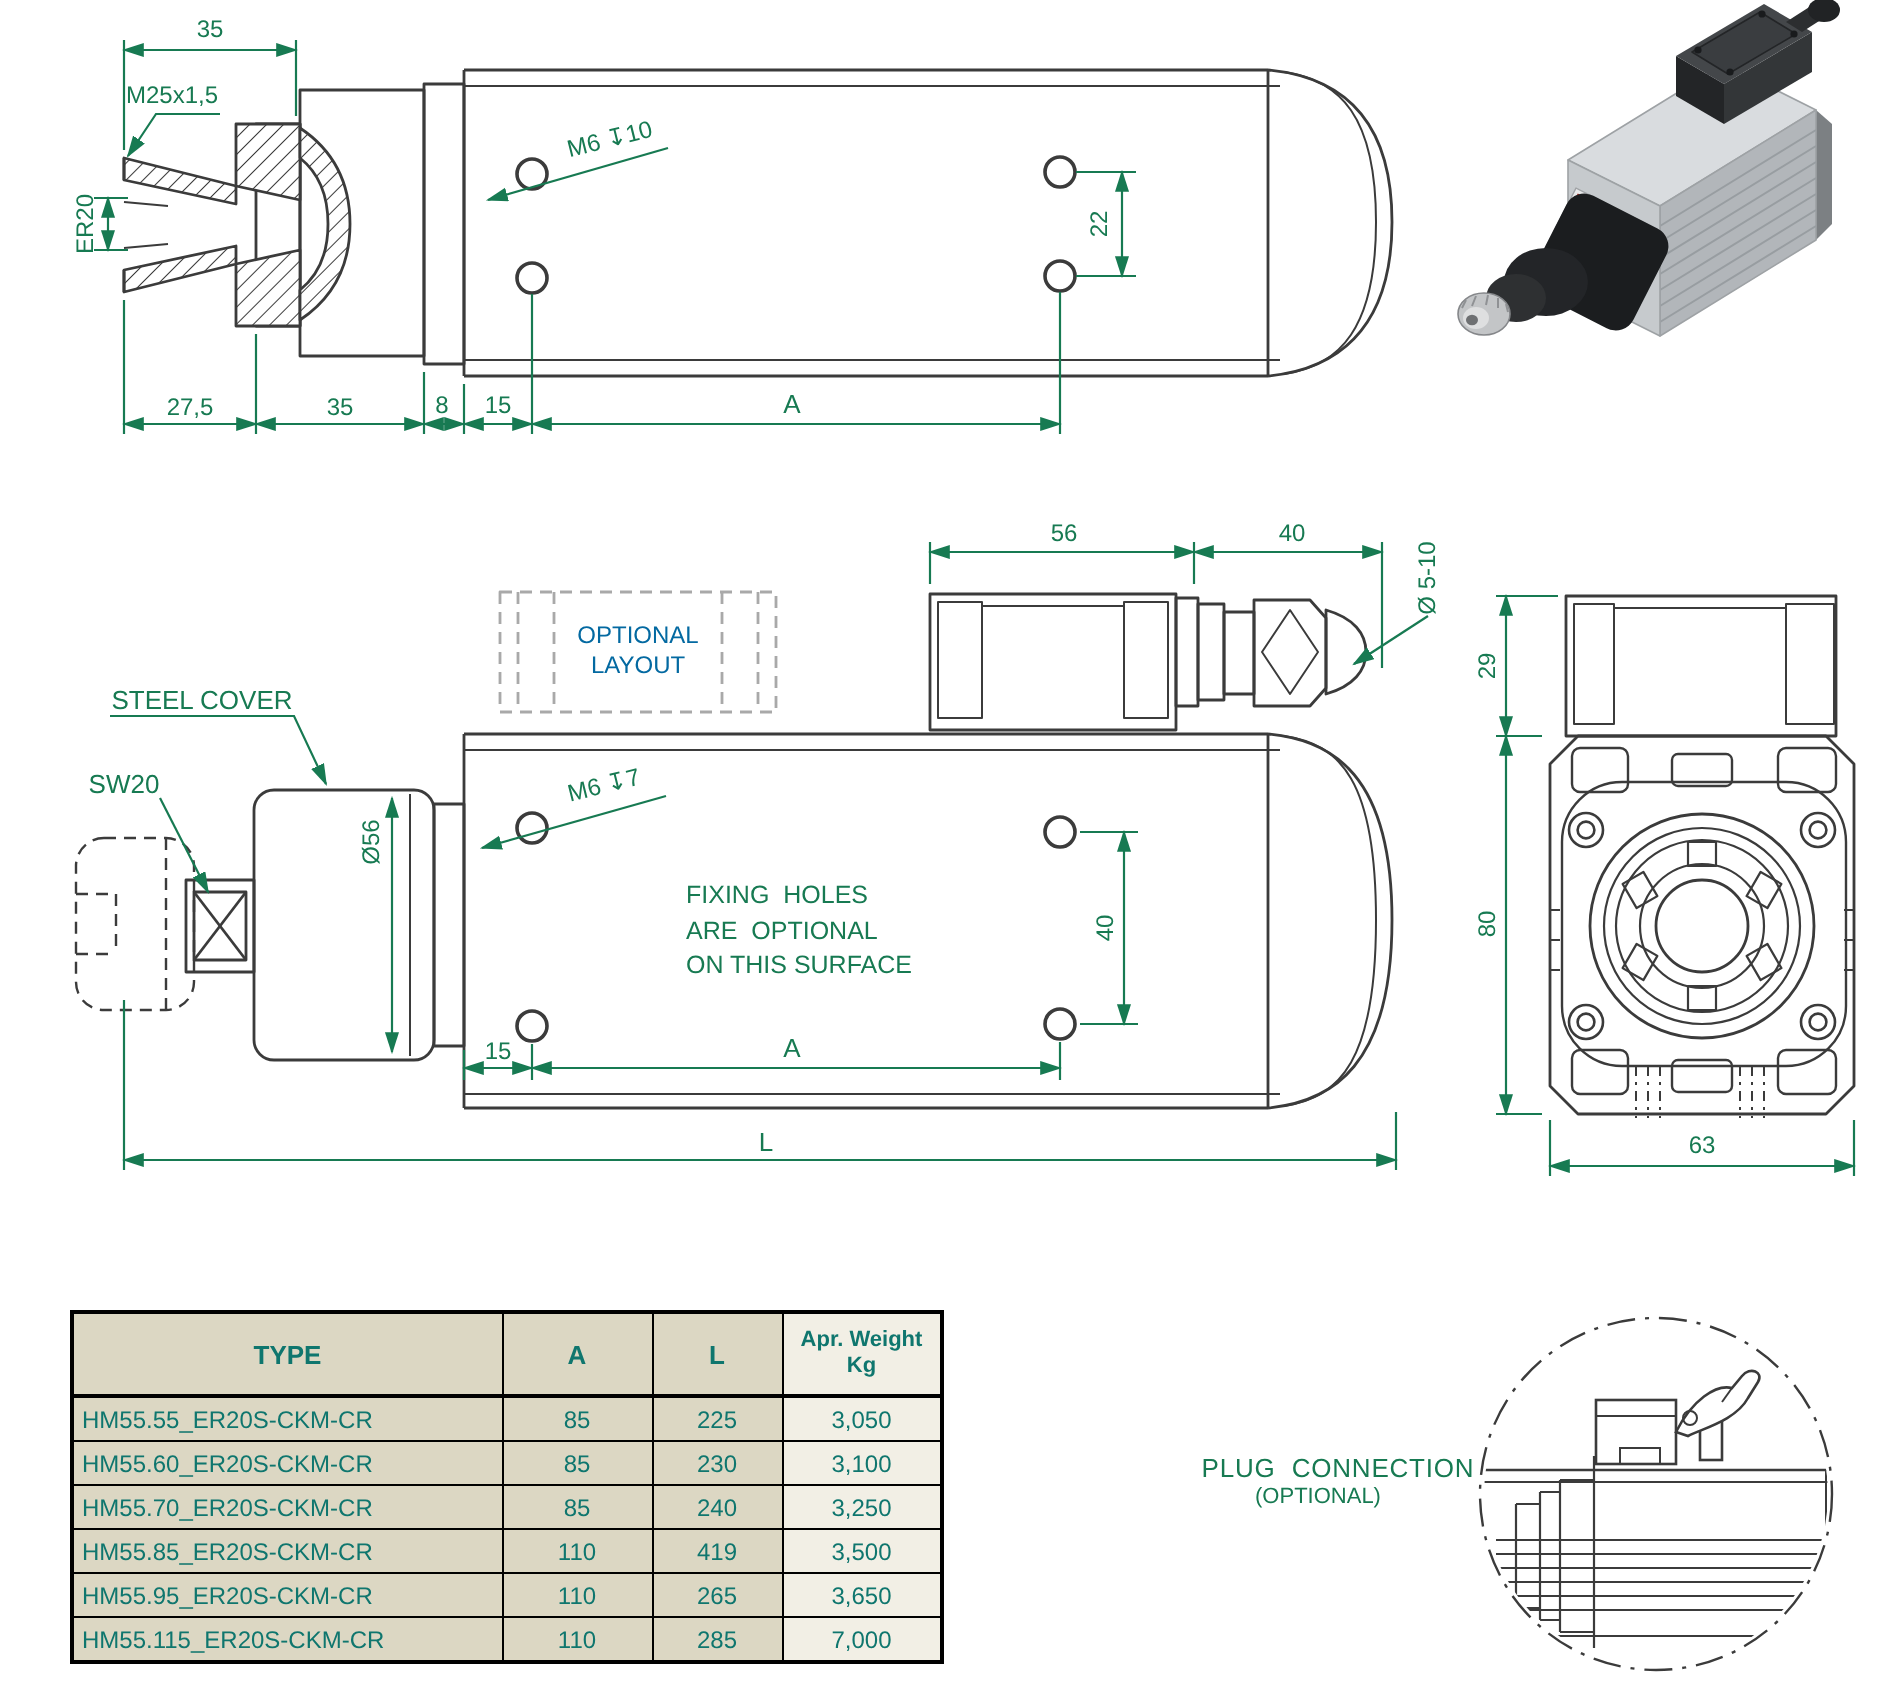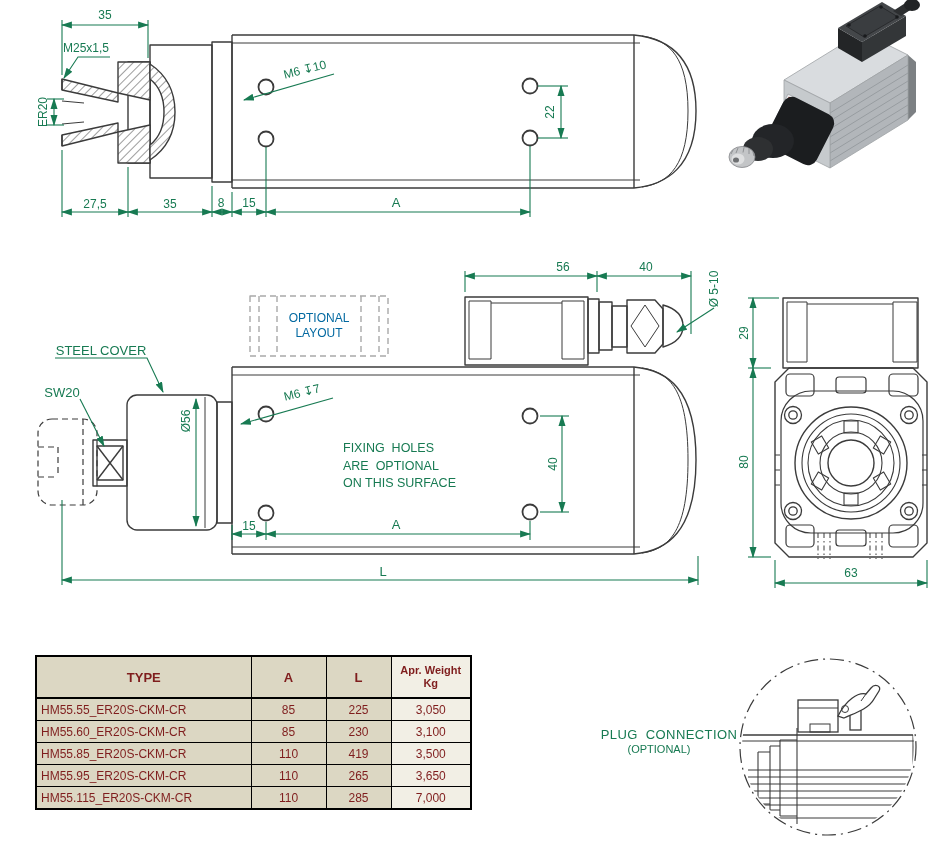--- a/index.html
+++ b/index.html
@@ -12,21 +12,21 @@
   .rot{transform:translate(-50%,-50%) rotate(-90deg);}
   .tilt{transform:translate(-50%,-50%) rotate(-14deg);}
   .noteline{position:absolute;color:#177a52;font-size:12.5px;line-height:17px;white-space:pre;
             transform:translate(0,-50%);}
   .gray{color:#0369a1;}
   .cap1{font-size:13px;letter-spacing:.4px;padding-left:20px;}
   .cap2{font-size:11px;}
   
   table.spec{position:absolute;left:35px;top:655px;width:435px;border-collapse:collapse;
              border:2px solid #000;table-layout:fixed;font-family:"Liberation Sans",sans-serif;}
-  table.spec th,table.spec td{border:1px solid #000;background:#dcd7c3;color:#7f1d1d;overflow:hidden;}
+  table.spec th,table.spec td{border:1px solid #000;background:#dcd7c3;color:#0f766e;overflow:hidden;}
   table.spec th{height:38px;font-size:13px;font-weight:bold;border-bottom:2px solid #000;}
   table.spec td{height:21px;font-size:12px;text-align:center;padding:0;}
   table.spec td.tcol{text-align:left;padding-left:4px;}
   table.spec th.wcol,table.spec td.wcol{background:#f2efe5;}
   table.spec th.wcol{font-size:11px;line-height:13px;}
 </style>
 </head>
 <body>
 
 <div class="canvas">
@@ -338,21 +338,21 @@
 <div class="lbl" style="left:95px;top:204px;">27,5</div>
 <div class="lbl" style="left:170px;top:204px;">35</div>
 <div class="lbl" style="left:221px;top:203px;">8</div>
 <div class="lbl" style="left:249px;top:203px;">15</div>
 <div class="lbl big" style="left:396px;top:202px;">A</div>
 
 <div class="lbl big" style="left:101px;top:350px;">STEEL COVER</div>
 <div class="lbl big" style="left:62px;top:392px;">SW20</div>
 <div class="lbl gray" style="left:319px;top:318px;">OPTIONAL</div>
 <div class="lbl gray" style="left:319px;top:333px;">LAYOUT</div>
-<div class="lbl" style="left:563px;top:267px;">56</div>
+<div class="lbl" style="left:532px;top:267px;">56</div>
 <div class="lbl" style="left:646px;top:267px;">40</div>
 <div class="lbl rot" style="left:714px;top:289px;">Ø 5-10</div>
 <div class="lbl rot" style="left:186px;top:421px;">Ø56</div>
 <div class="lbl tilt" style="left:302px;top:393px;">M6 ↧7</div>
 <div class="noteline" style="left:343px;top:448px;">FIXING  HOLES</div>
 <div class="noteline" style="left:343px;top:466px;">ARE  OPTIONAL</div>
 <div class="noteline" style="left:343px;top:483px;">ON THIS SURFACE</div>
 <div class="lbl rot" style="left:553px;top:464px;">40</div>
 <div class="lbl" style="left:249px;top:526px;">15</div>
 <div class="lbl big" style="left:396px;top:524px;">A</div>
@@ -390,20 +390,26 @@
           <td>225</td>
           <td class="wcol">3,050</td>
         </tr>
         <tr>
           <td class="tcol">HM55.60_ER20S-CKM-CR</td>
           <td>85</td>
           <td>230</td>
           <td class="wcol">3,100</td>
         </tr>
         <tr>
+          <td class="tcol">HM55.70_ER20S-CKM-CR</td>
+          <td>85</td>
+          <td>240</td>
+          <td class="wcol">3,250</td>
+        </tr>
+        <tr>
           <td class="tcol">HM55.85_ER20S-CKM-CR</td>
           <td>110</td>
           <td>419</td>
           <td class="wcol">3,500</td>
         </tr>
         <tr>
           <td class="tcol">HM55.95_ER20S-CKM-CR</td>
           <td>110</td>
           <td>265</td>
           <td class="wcol">3,650</td>

